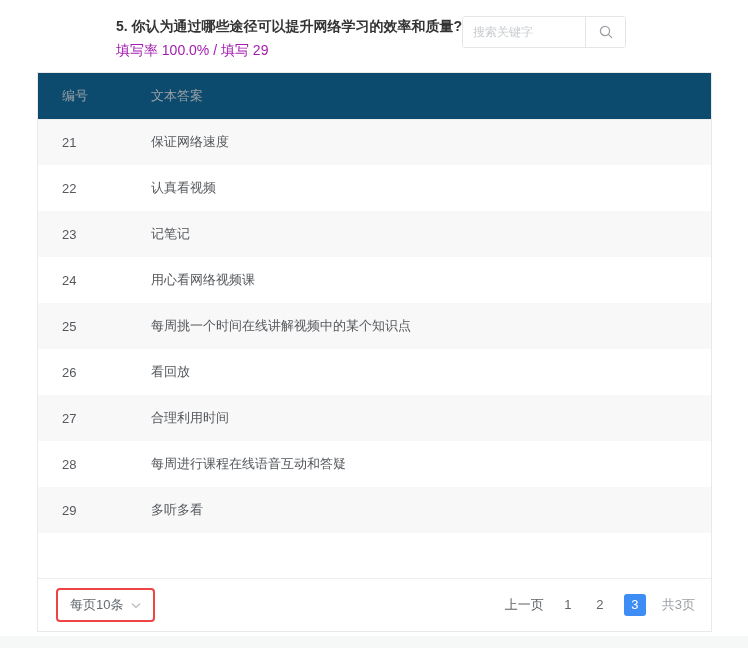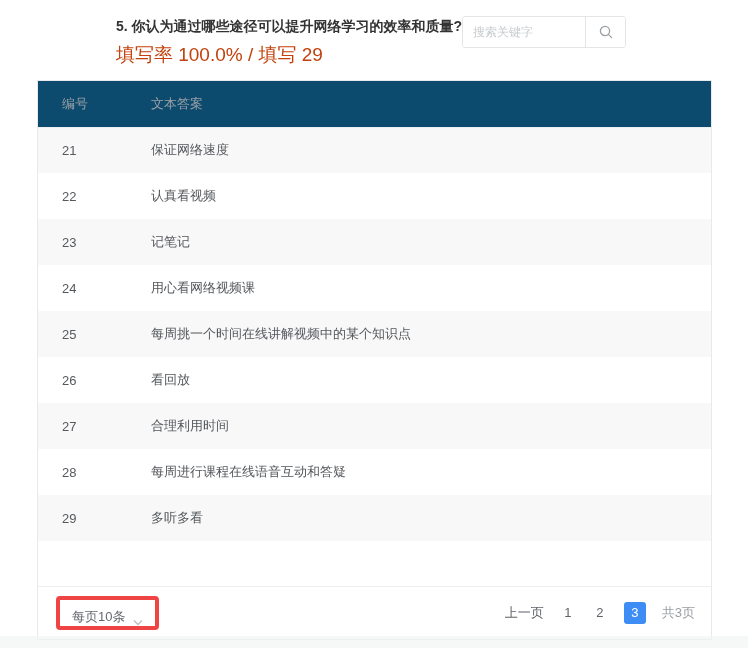--- a/index.html
+++ b/index.html
@@ -2,21 +2,21 @@
 <html><head>
 <meta charset="utf-8">
 <style>
   * { margin:0; padding:0; box-sizing:border-box; }
   html,body { width:748px; height:656px; background:#ffffff; overflow:hidden;
     font-family:"Liberation Sans","DejaVu Sans",sans-serif; }
 
   .header-row { display:flex; justify-content:center; align-items:flex-start;
     padding:16px 36px 0 30px; }
   .question-title { font-size:14px; font-weight:700; color:#333333; line-height:20px; }
-  .question-meta { font-size:19px; color:#c2410c; margin-top:6px; }
+  .question-meta { font-size:14px; color:#a21caf; margin-top:6px; }
 
   .search-box { display:flex; align-items:stretch; border:1px solid #e3e5e8;
     border-radius:3px; height:32px; width:164px; overflow:hidden; background:#fff;font-family:Liberation Serif, serif; }
   .search-input { border:none; outline:none; flex:1; min-width:0; padding:0 10px;
     font-size:12px; color:#555; font-family:inherit; }
   .search-input::placeholder { color:#c8cccf; }
   .search-btn { width:40px; border:none; border-left:1px solid #e3e5e8; background:#fff;
     display:flex; align-items:center; justify-content:center; cursor:pointer; }
 
   .table-card { margin:12px 36px 0 37px; border:1px solid #e8e9eb; background:#fff; }
@@ -27,22 +27,22 @@
     height:46px; padding-left:24px; border-bottom:1px solid #eceef0; background:#0c4a6e; }
   table.answers th.answer-col, table.answers td.answer-col { padding-left:0; }
   table.answers td { font-size:13px; color:#55585c; height:46px; padding-left:24px; }
   table.answers tbody tr:nth-child(odd) { background:#f8f8f9; }
 
   .spacer { height:45px; background:#fff; }
 
   .table-footer { display:flex; justify-content:space-between; align-items:center;
     height:53px; border-top:1px solid #eceef0; padding:0 16px 0 18px; background:#fff; }
 
-  .page-size-select { display:flex; align-items:flex-end; gap:8px; height:34px;
-    padding:0 12px; border:4px solid #ef4444; border-radius:4px; background:#fff;
+  .page-size-select { display:flex; align-items:center; gap:8px; height:34px;
+    padding:0 12px; border:2px solid #ef4444; border-radius:4px; background:#fff;
     font-size:13px; color:#666a70; cursor:pointer; }
 
   .pagination { display:flex; align-items:center; gap:16px; font-size:13px; color:#60646a; }
   .page-btn { cursor:pointer; line-height:22px; }
   .page-btn.num { min-width:16px; text-align:center; }
   .page-btn.active { background:#3e8df5; color:#ffffff; border-radius:3px;
     min-width:22px; height:22px; line-height:22px; }
   .total-pages { color:#9a9ea4; }
 
   .bottom-band { position:absolute; left:0; right:0; top:636px; height:12px;

